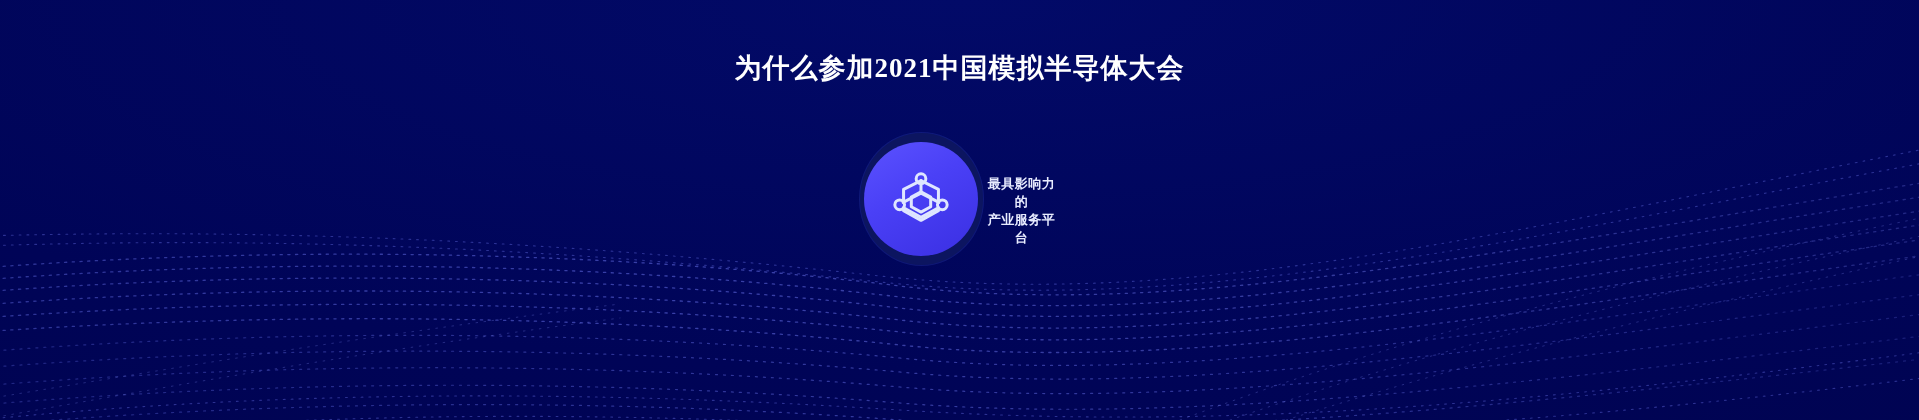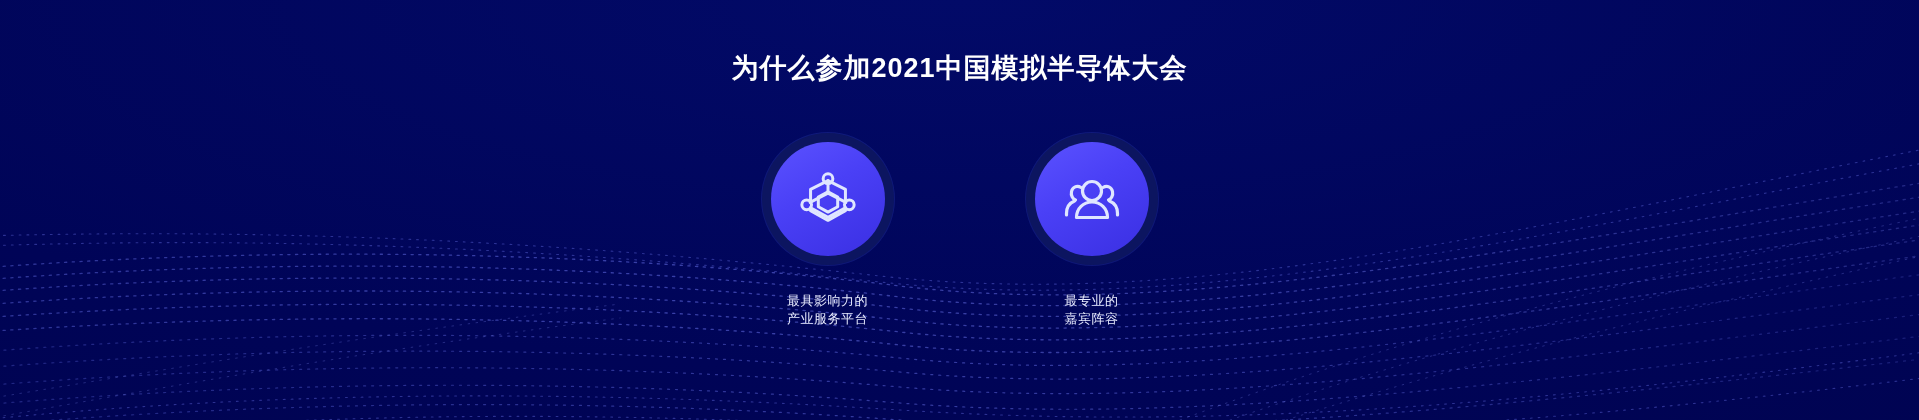--- a/index.html
+++ b/index.html
@@ -23,31 +23,32 @@
     position:absolute;left:0;top:34px;width:1919px;text-align:center;
   }
   .title{
     display:inline-block;
     color:#ffffff;
     font-size:27px;
     font-weight:bold;
     letter-spacing:1px;
     line-height:1.2;
     white-space:nowrap;
+    font-family:Liberation Serif, serif;
   }
 
   
   .row{
     position:absolute;left:0;top:130px;width:1919px;
     display:flex;justify-content:center;align-items:flex-start;
     gap:64px;
   }
   .item{
     width:200px;
-    display:flex;flex-direction:column;align-items:center;
+    display:flex;align-items:center;font-weight:bold;
   }
   .ring{
     width:132px;height:132px;border-radius:50%;
     background:#0c1560;
     display:flex;align-items:center;justify-content:center;
     box-shadow:0 0 0 1px rgba(60,80,200,.25);
   }
   .disc{
     width:114px;height:114px;border-radius:50%;
     background:linear-gradient(150deg,#5b52ff 0%,#4a40f6 42%,#3a2fe2 100%);
@@ -144,36 +145,18 @@
               <path d="M14 41 L32 51 L50 41"></path>
               <path d="M14 41 L14 44 L32 54 L50 44 L50 41"></path>
             </svg>
           </span>
         </div>
       </div>
       <div class="label">最具影响力的
 产业服务平台</div>
     </div>
 
-    <div class="item i1">
-      <div class="ring">
-        <div class="disc">
-          <span>
-            <svg width="64" height="64" viewBox="0 0 64 64" fill="none" stroke="#dfe6ff" stroke-width="3.2" stroke-linecap="round" stroke-linejoin="round">
-              <path d="M21 20.5 C 17 18 12.5 20 11.5 24.5 C 10.6 28.6 13 32 15.5 33"></path>
-              <path d="M14.5 34 C 9.5 36 6.5 40.5 6.5 46.5 L 6.5 48"></path>
-              <path d="M43 20.5 C 47 18 51.5 20 52.5 24.5 C 53.4 28.6 51 32 48.5 33"></path>
-              <path d="M49.5 34 C 54.5 36 57.5 40.5 57.5 46.5 L 57.5 48"></path>
-              <circle cx="32" cy="24" r="9.5"></circle>
-              <path d="M16.5 50.5 C 16.5 41.3 23.4 35 32 35 C 40.6 35 47.5 41.3 47.5 50.5 Z"></path>
-            </svg>
-          </span>
-        </div>
-      </div>
-      <div class="label">最专业的
-嘉宾阵容</div>
-    </div>
 
 
 
 
   </div>
 </div>
 
 </body></html>

